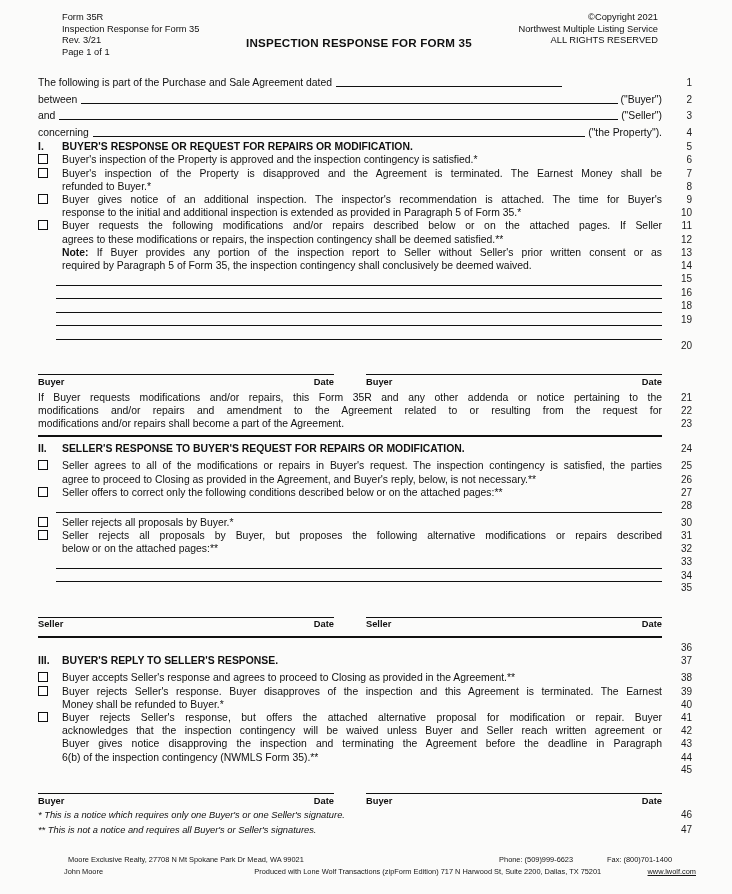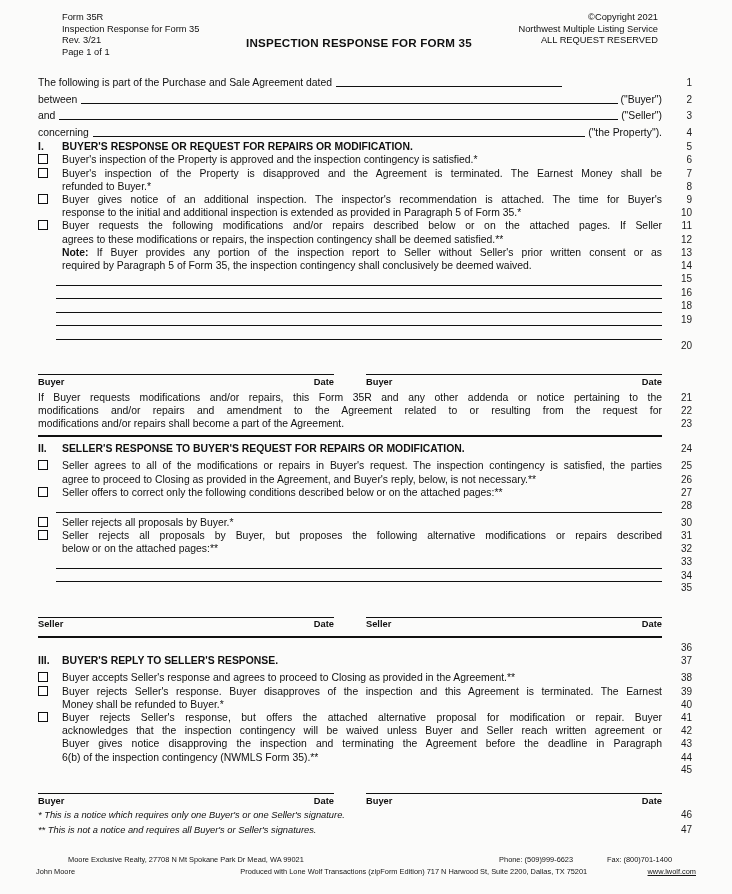--- a/index.html
+++ b/index.html
@@ -38,40 +38,40 @@
   .sigrow { display:flex; gap:32px; margin:9px 30px 2px 0; }
   .sigcol { flex:1; }
   .sigline { height:14px; border-bottom:1.5px solid #101010; }
   .siglabels { display:flex; justify-content:space-between; font-size:9.3px; font-weight:bold; padding-top:1.5px; }
   .fnote { font-style:italic; font-size:9.3px; line-height:15px; }
   
   .ftr { position:absolute; left:36px; right:36px; bottom:18px; font-size:7.4px; color:#151515; }
   .ftr-r1 { display:flex; align-items:center; padding-right:24px;padding-left:32px; }
   .ftr-r1 .office { flex:1; }
   .ftr-r1 .phone { margin-right:34px; }
-  .ftr-r2 { display:flex; align-items:center; margin-top:3.5px; }
+  .ftr-r2 { display:flex; align-items:center; margin-top:3.5px;margin-left:28px; }
   .ftr-r2 .agent { width:150px; }
   .ftr-r2 .produced { flex:1; text-align:center; }
   .ftr-r2 .website { text-decoration:underline; margin-left:6px; }
 </style>
 </head>
 <body>
 
 <div class="hdr">
   <div class="hdr-left">
     <div>Form 35R</div>
     <div>Inspection Response for Form 35</div>
     <div>Rev. 3/21</div>
     <div>Page 1 of 1</div>
   </div>
   <div class="hdr-center">INSPECTION RESPONSE FOR FORM 35</div>
   <div class="hdr-right">
     <div>©Copyright 2021</div>
     <div>Northwest Multiple Listing Service</div>
-    <div>ALL REQUEST RESERVED</div>
+    <div>ALL RIGHTS RESERVED</div>
   </div>
 </div>
 
 <div class="main">
 
   <div class="frow">
     <span>The following is part of the Purchase and Sale Agreement dated</span>
     <div class="fill mr"></div>
     <div class="num">1</div>
   </div>

